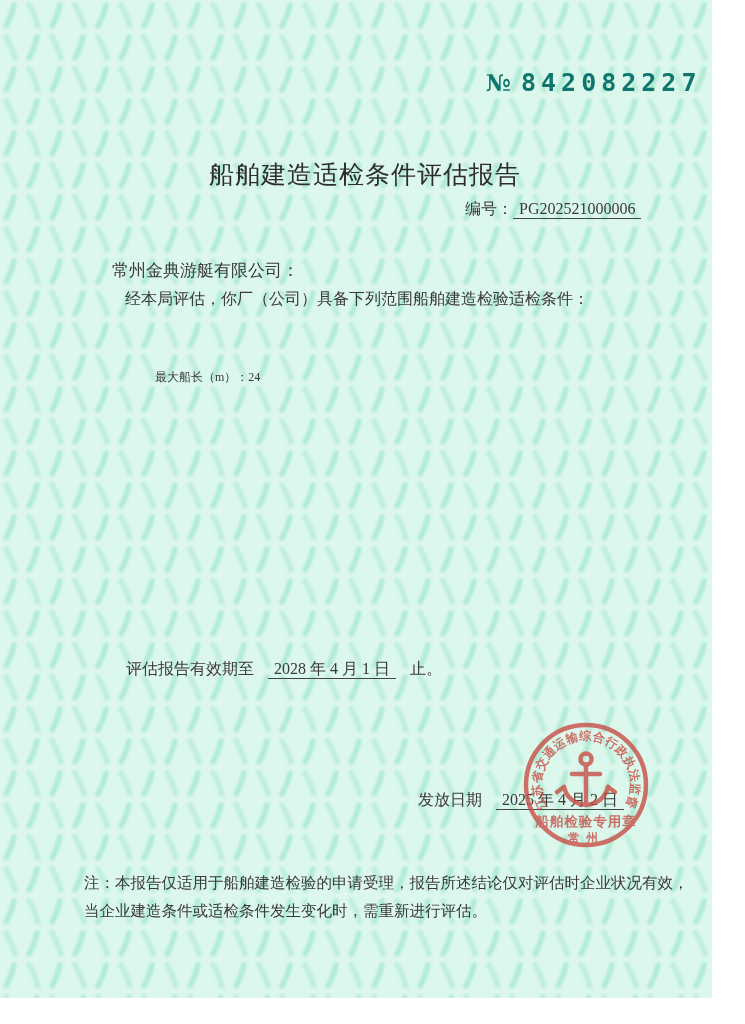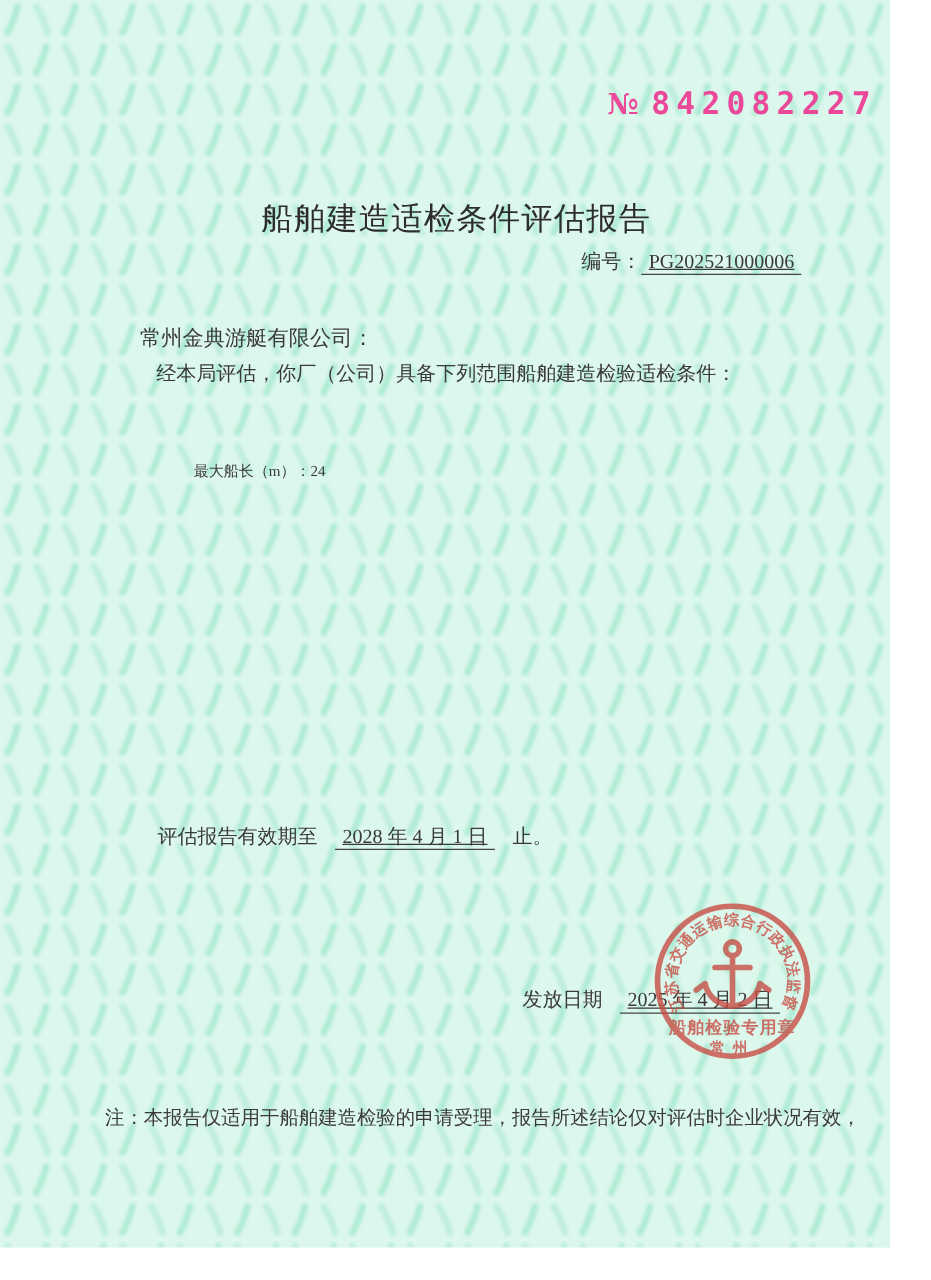--- a/index.html
+++ b/index.html
@@ -15,21 +15,21 @@
     left: 0; top: 0;
     width: 712px; height: 998px;
     background: #dcf7ec;
     overflow: hidden;
   }
   .texture-svg { position: absolute; left: 0; top: 0; display: block; }
   .layer { position: absolute; left: 0; top: 0; width: 745px; height: 1024px; }
 
   .serial {
     position: absolute; left: 486px; top: 68px;
-    color: #ec4899;
+    color: #0f766e;
     font-family: "DejaVu Sans Mono", monospace;
     font-weight: bold;
     font-size: 25px;
     letter-spacing: 5px;
     white-space: nowrap;
   }
   .serial .no-sign { font-family: "DejaVu Serif", serif; letter-spacing: 10px; font-size: 23px; }
 
   .doc-title {
     position: absolute; left: 0; top: 158px; width: 730px;
@@ -51,26 +51,25 @@
   .validity    { left: 126px; top: 659px; font-size: 16px; }
   .assessor    { left: 244px; top: 760px; font-size: 16px; }
   .issue       { left: 418px; top: 790px; font-size: 16px; text-align: center; }
   .note {
     left: 84px; top: 869px;
     font-size: 15.5px;
     line-height: 28px;
     white-space: normal;
     width: 600px;
   }
-  .note span { display: block; white-space: nowrap; margin-top: 12px; }
+  .note span { display: block; white-space: nowrap; }
 
   .u {
     border-bottom: 1px solid #444;
     padding: 0 6px 1px 6px;
-    text-decoration: underline;
   }
   .gap { display: inline-block; width: 14px; }
 
   .stamp {
     position: absolute; left: 498px; top: 697px;
     width: 176px; height: 176px;
   }
 </style>
 </head>
 <body>
@@ -108,20 +107,21 @@
 
   <div class="txt field-2"><span>最大船长（m）：</span><span>24</span></div>
 
   <div class="txt validity"><span>评估报告有效期至</span><span class="gap"></span><span class="u">2028 年 4 月 1 日</span><span class="gap"></span><span>止。</span></div>
 
 
   <div class="txt issue"><span>发放日期</span><span class="gap"></span><span class="u">2025 年 4 月 2 日</span></div>
 
   <div class="txt note">
     <span>注：本报告仅适用于船舶建造检验的申请受理，报告所述结论仅对评估时企业状况有效，</span>
+    <span>当企业建造条件或适检条件发生变化时，需重新进行评估。</span>
   </div>
 
   <svg class="stamp" viewBox="0 0 176 176" xmlns="http://www.w3.org/2000/svg">
     <defs>
       <path id="arcPath" d="M 49.1 110.5 A 45 45 0 1 1 126.9 110.5" fill="none"></path>
     </defs>
     <g opacity="0.78">
       <circle cx="88" cy="88" r="60" fill="none" stroke="#c84b42" stroke-width="4.5"></circle>
       <text font-size="12" fill="#c84b42" font-weight="bold" font-family="Liberation Serif, serif" letter-spacing="0.5">
         <textPath href="#arcPath" startOffset="0">江苏省交通运输综合行政执法监督局</textPath>

